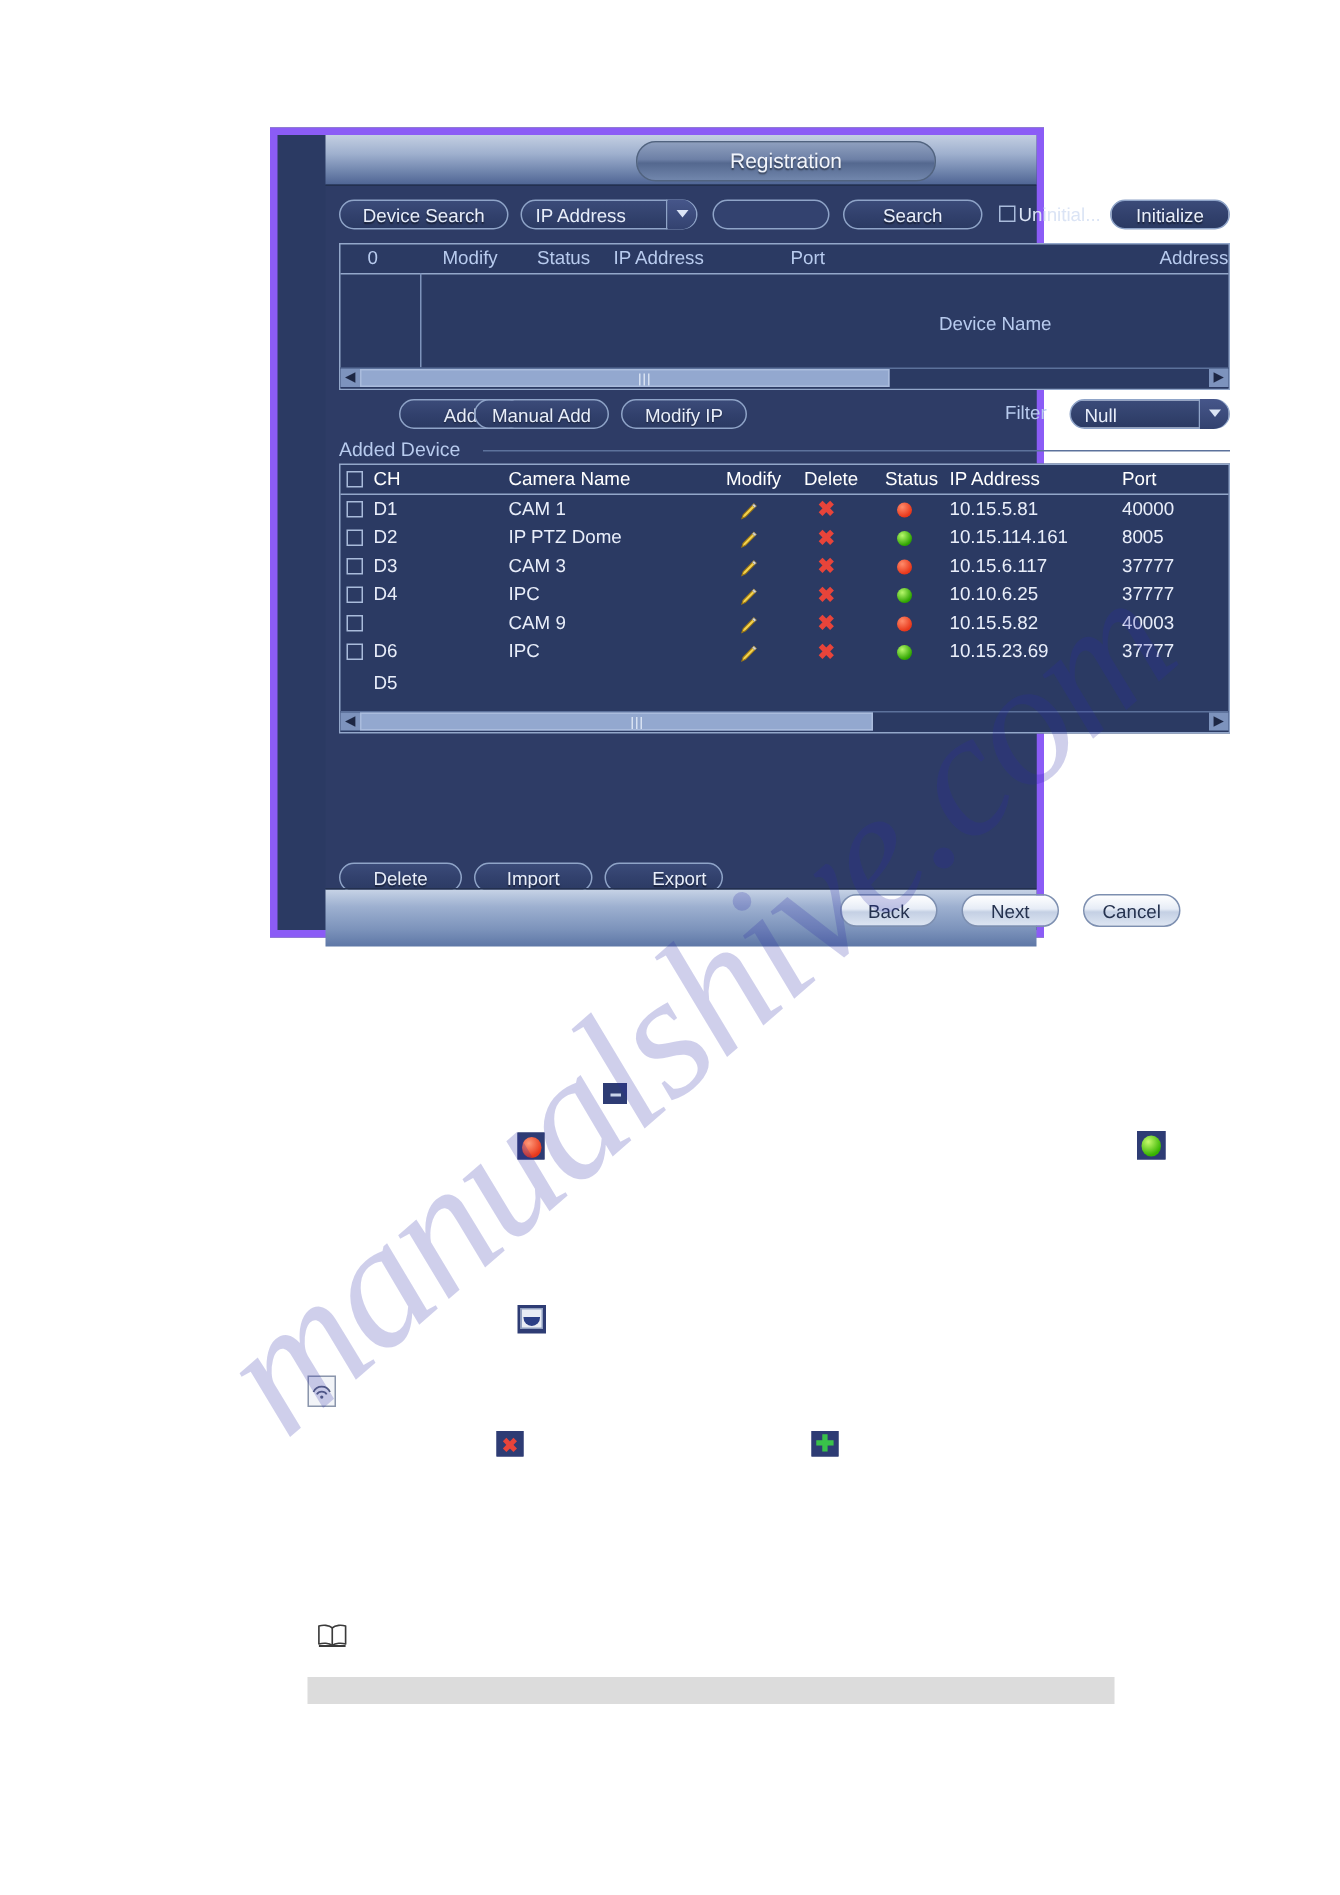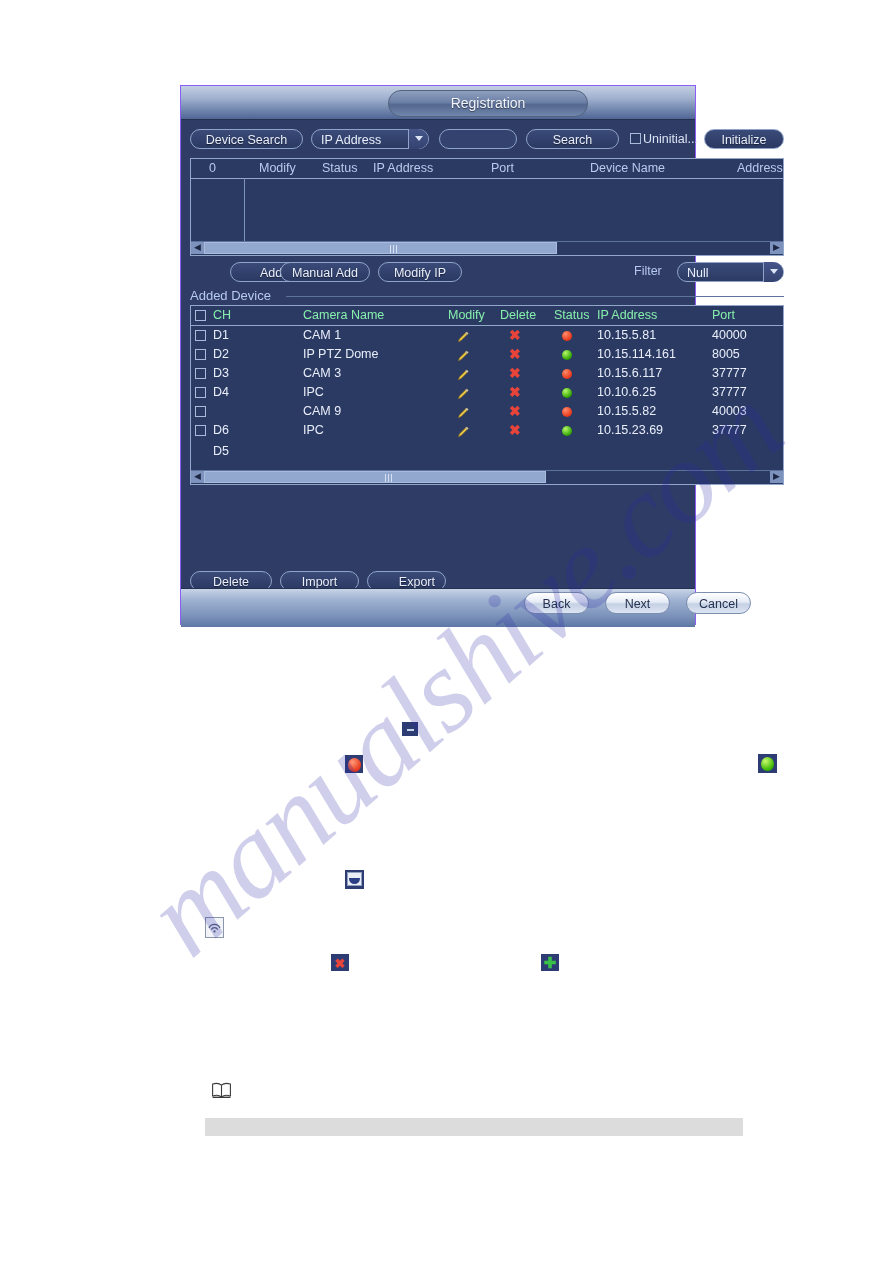--- a/index.html
+++ b/index.html
@@ -32,23 +32,24 @@
     transform-origin:0 0;
     letter-spacing:-2px;
   }
 
   
   #dialog{
     position:absolute;
     left:180px; top:85px;
     width:516px; height:540px;
     background:#2b3a63;
-    border:1px solid #8b5cf6;
+    border:5px solid #8b5cf6;
     box-sizing:border-box;
     z-index:2;
+    padding-left:32px;
   }
   .dlg-header{
     height:33px;
     background:linear-gradient(to bottom,#c3cfe2 0%,#9fb0ce 38%,#7f93b8 62%,#4f6594 100%);
     position:relative;
     border-bottom:1px solid #23304f;
   }
   .title-pill{
     position:absolute;
     left:207px; top:4px;
@@ -224,21 +225,21 @@
   
   #added-legend{
     position:absolute;left:9px;top:168px;
     color:#b8cbee;font-size:13px;
   }
   #added-rule{
     position:absolute;left:105px;top:176px;width:498px;height:1px;
     background:#5d729c;
   }
   #tbl-added{top:185px;height:180px;}
-  #tbl-added .tbl-head{color:#86efac;}
+  #tbl-added .tbl-head{color:#ffffff;}
   .drow{
     position:relative;
     height:19px;
     color:#e9eefa;
     font-size:12.5px;
     line-height:19px;
   }
   .drow .cell{position:absolute;top:0;white-space:nowrap;}
   .drow .cbox{margin:0;position:absolute;left:4px;top:4px;}
 
@@ -375,21 +376,21 @@
       <div class="nbtn" id="btn-initialize">Initialize</div>
     </div>
 
     <div class="tbl" id="tbl-search">
       <div class="tbl-head">
         <span class="th" style="left:18px;">0</span>
         <span class="th" style="left:68px;">Modify</span>
         <span class="th" style="left:131px;">Status</span>
         <span class="th" style="left:182px;">IP Address</span>
         <span class="th" style="left:300px;">Port</span>
-        <span class="th" style="left:399px;">Device Name</span>
+        <span class="th" style="left:399px;margin-top:44px;">Device Name</span>
         <span class="th" style="left:546px;">Address</span>
       </div>
       <div class="colsep"></div>
       <div class="tbl-rows"></div>
 
       <div class="hscroll">
         <div class="arrow left">◀</div>
         <div class="arrow right">▶</div>
         <div class="track">
           <div class="thumb" style="width:353px;">

